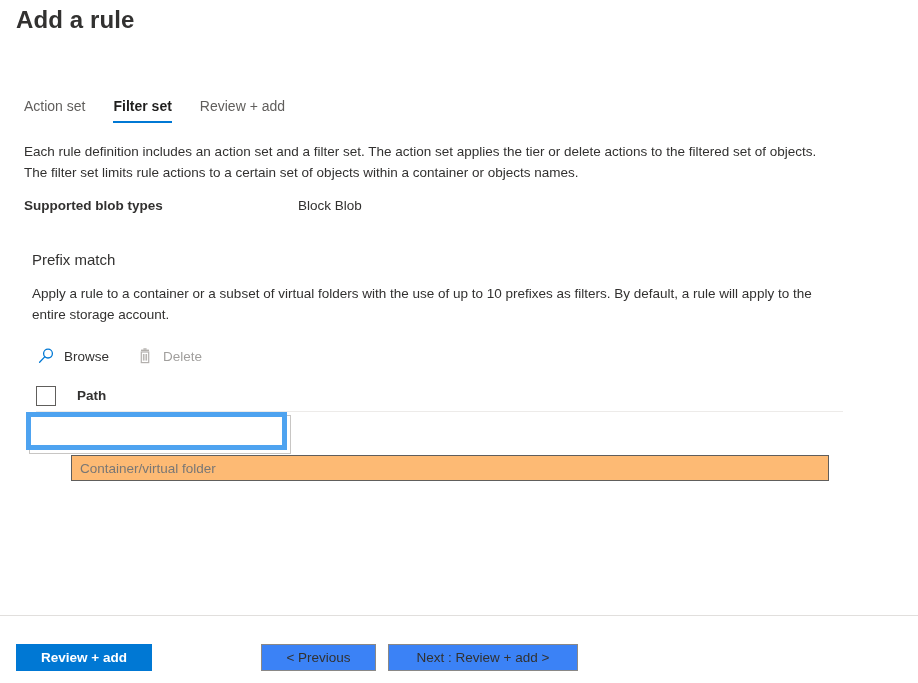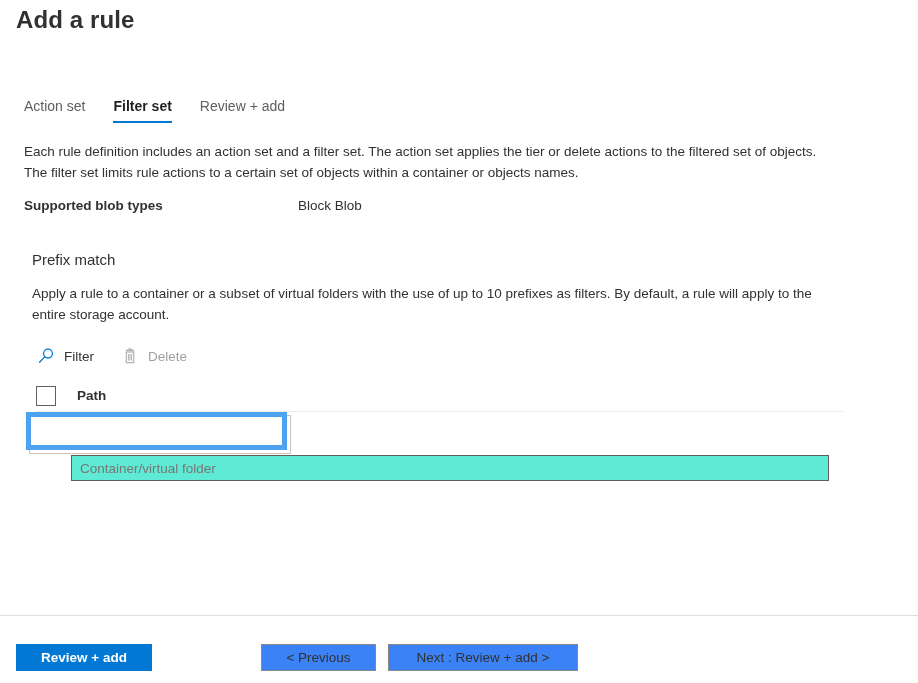--- a/index.html
+++ b/index.html
@@ -212,21 +212,21 @@
 
   
   .prefix-input {
     position: absolute;
     left: 71px;
     top: 455px;
     width: 758px;
     height: 26px;
     box-sizing: border-box;
     border: 1px solid #605e5c;
-    background: #5eead4;
+    background: #fdba74;
     font-family: "Liberation Sans", sans-serif;
     font-size: 13.5px;
     color: #323130;
     padding: 0 8px;
     outline: none;
   }
   .prefix-input::placeholder { color: #797775; opacity: 1; }
 
   
   .footer-sep {
@@ -296,21 +296,21 @@
 <div class="section-desc">Apply a rule to a container or a subset of virtual folders with the use of up to 10 prefixes as filters. By default, a rule will apply to the entire storage account.</div>
 
 <div class="commandbar">
   <div class="cmd">
     <span class="cmd-icon">
       <svg width="18" height="18" viewBox="0 0 18 18" aria-hidden="true">
         <circle cx="11" cy="6.6" r="4.4" fill="none" stroke="#0078d4" stroke-width="1.3"></circle>
         <line x1="7.7" y1="9.9" x2="2.6" y2="15.2" stroke="#0078d4" stroke-width="1.3" stroke-linecap="round"></line>
       </svg>
     </span>
-    <span class="cmd-label">Filter</span>
+    <span class="cmd-label">Browse</span>
   </div>
   <div class="cmd disabled">
     <span class="cmd-icon">
       <svg width="18" height="18" viewBox="0 0 18 18" aria-hidden="true">
         <rect x="5" y="2.6" width="8" height="1.5" fill="#b3b0ad"></rect>
         <rect x="7.4" y="1.3" width="3.2" height="1.4" fill="#b3b0ad"></rect>
         <rect x="5.3" y="5" width="7.4" height="10.6" fill="none" stroke="#b3b0ad" stroke-width="1.2"></rect>
         <line x1="7.4" y1="7" x2="7.4" y2="13.6" stroke="#b3b0ad" stroke-width="1"></line>
         <line x1="9" y1="7" x2="9" y2="13.6" stroke="#b3b0ad" stroke-width="1"></line>
         <line x1="10.6" y1="7" x2="10.6" y2="13.6" stroke="#b3b0ad" stroke-width="1"></line>

